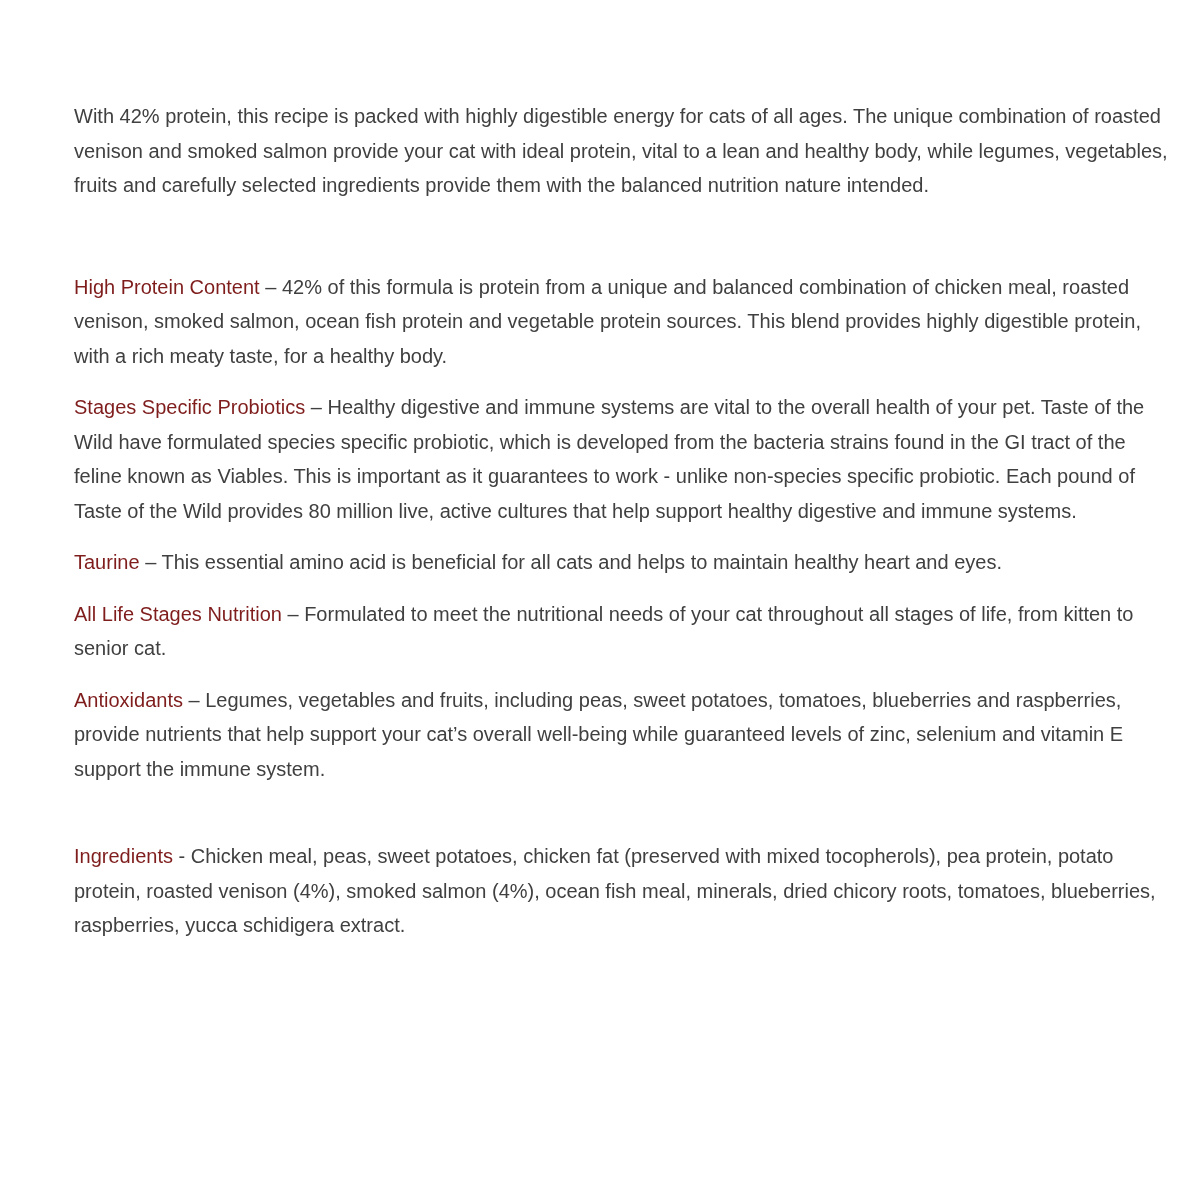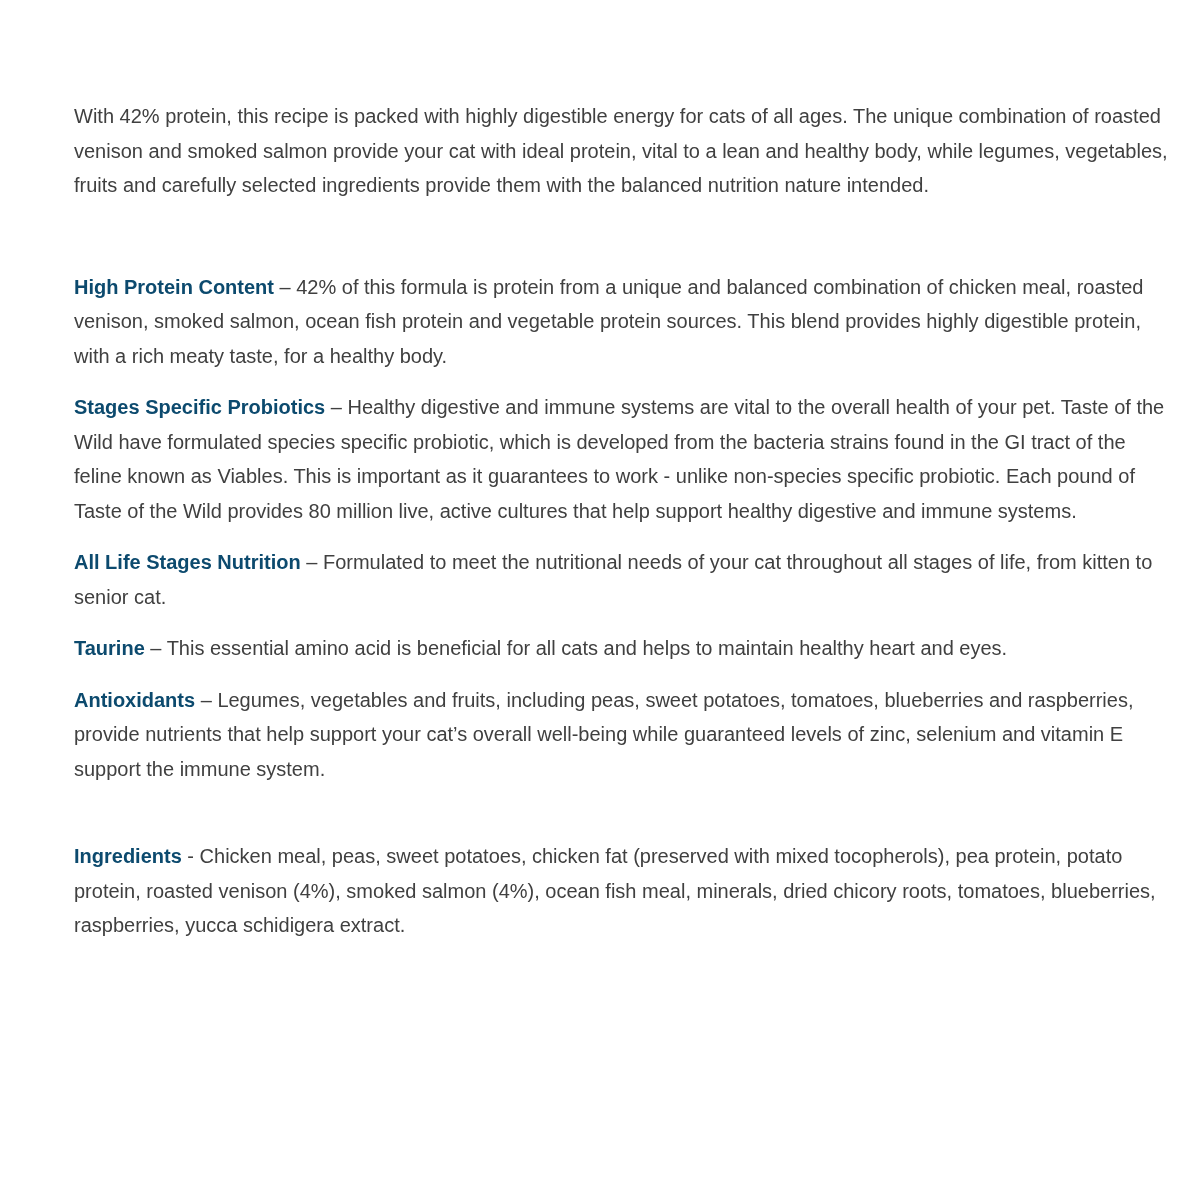--- a/index.html
+++ b/index.html
@@ -33,22 +33,22 @@
   .features .feature-paragraph {
     margin-bottom: 17px;
   }
   .features .feature-paragraph:last-child {
     margin-bottom: 0;
   }
   .ingredients-paragraph {
     margin-top: 53px;
   }
   strong.feature-title {
-    font-weight: 700;
-    color: #0c4a6e;
+    font-weight: 400;
+    color: #7f1d1d;
   }
   .sep {
     color: #404040;
   }
 </style>
 </head>
 <body>
 
 <div class="page">
 
@@ -62,29 +62,29 @@
       <span>42% of this formula is protein from a unique and balanced combination of chicken meal, roasted venison, smoked salmon, ocean fish protein and vegetable protein sources. This blend provides highly digestible protein, with a rich meaty taste, for a healthy body.</span>
     </p>
 
     <p class="feature-paragraph">
       <strong class="feature-title">Stages Specific Probiotics</strong>
       <span class="sep">–</span>
       <span>Healthy digestive and immune systems are vital to the overall health of your pet. Taste of the Wild have formulated species specific probiotic, which is developed from the bacteria strains found in the GI tract of the feline known as Viables. This is important as it guarantees to work - unlike non-species specific probiotic. Each pound of Taste of the Wild provides 80 million live, active cultures that help support healthy digestive and immune systems.</span>
     </p>
 
     <p class="feature-paragraph">
+      <strong class="feature-title">Taurine</strong>
+      <span class="sep">–</span>
+      <span>This essential amino acid is beneficial for all cats and helps to maintain healthy heart and eyes.</span>
+    </p>
+
+    <p class="feature-paragraph">
       <strong class="feature-title">All Life Stages Nutrition</strong>
       <span class="sep">–</span>
       <span>Formulated to meet the nutritional needs of your cat throughout all stages of life, from kitten to senior cat.</span>
-    </p>
-
-    <p class="feature-paragraph">
-      <strong class="feature-title">Taurine</strong>
-      <span class="sep">–</span>
-      <span>This essential amino acid is beneficial for all cats and helps to maintain healthy heart and eyes.</span>
     </p>
 
 
     <p class="feature-paragraph">
       <strong class="feature-title">Antioxidants</strong>
       <span class="sep">–</span>
       <span>Legumes, vegetables and fruits, including peas, sweet potatoes, tomatoes, blueberries and raspberries, provide nutrients that help support your cat’s overall well-being while guaranteed levels of zinc, selenium and vitamin E support the immune system.</span>
     </p>
 
   </div>

